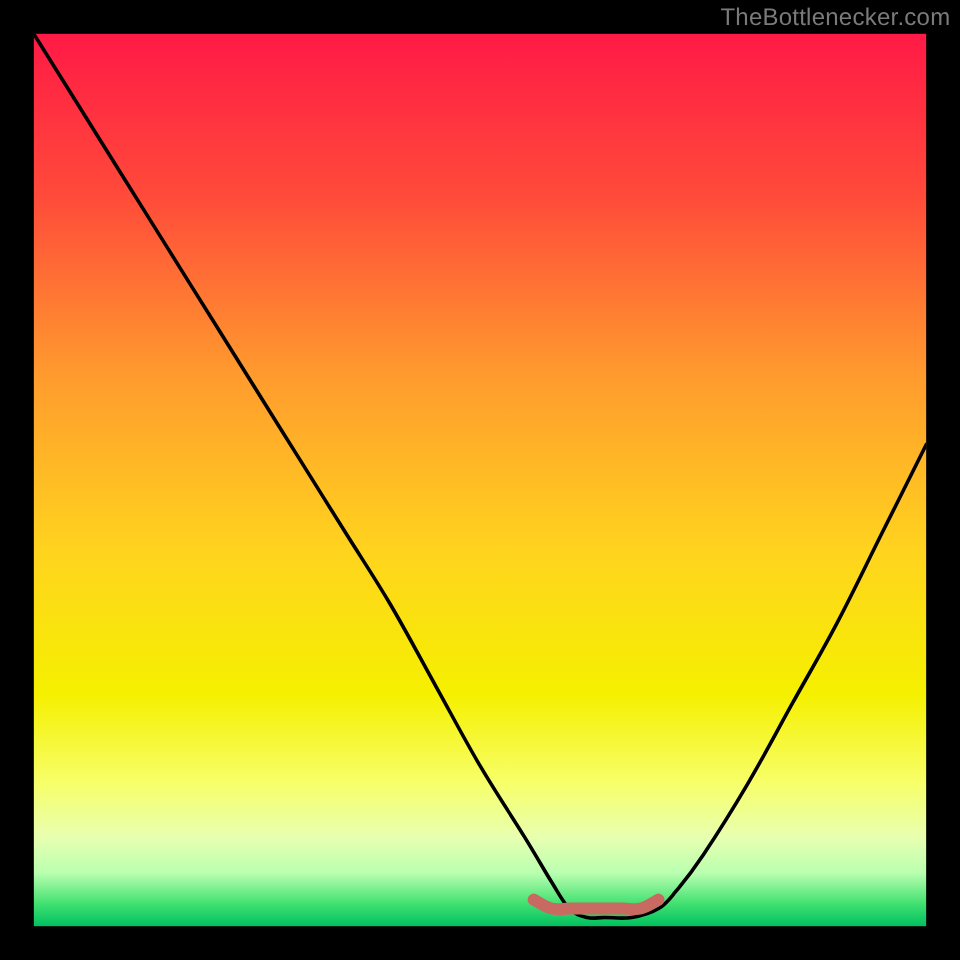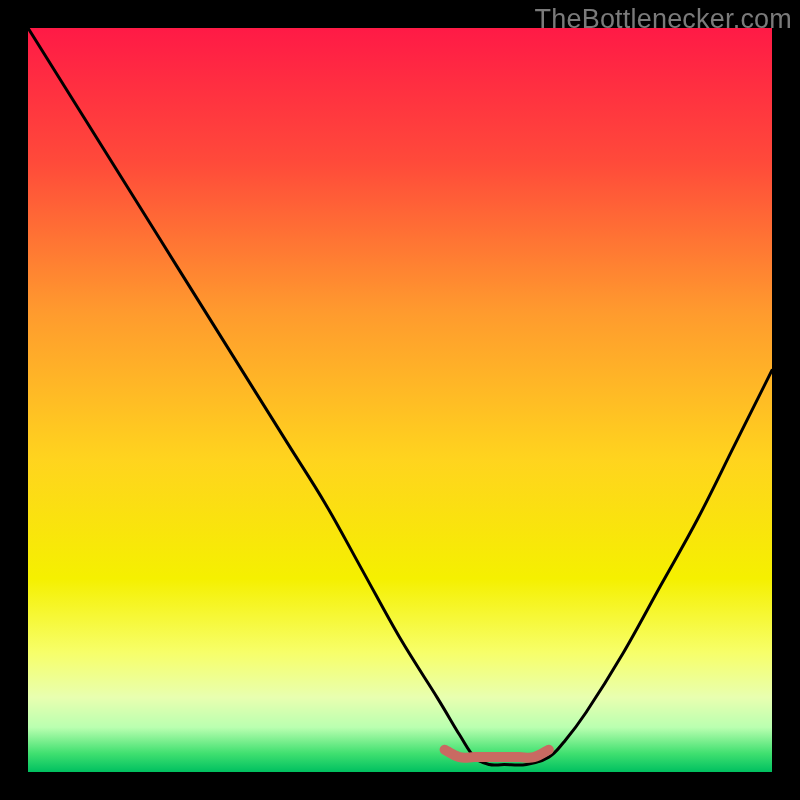--- a/index.html
+++ b/index.html
@@ -24,21 +24,21 @@
     left: 0;
     top: 0;
     width: 744px;
     height: 744px;
   }
   .watermark {
     position: absolute;
     top: 4px;
     right: 8px;
     color: #7a7a7a;
-    font-size: 27px;
+    font-size: 20px;
     font-weight: 500;
     letter-spacing: 0.2px;
     user-select: none;
   }
 </style>
 </head>
 <body>
 
 <div class="frame">
   <svg class="plot-area" viewBox="0 0 744 744" preserveAspectRatio="none">

